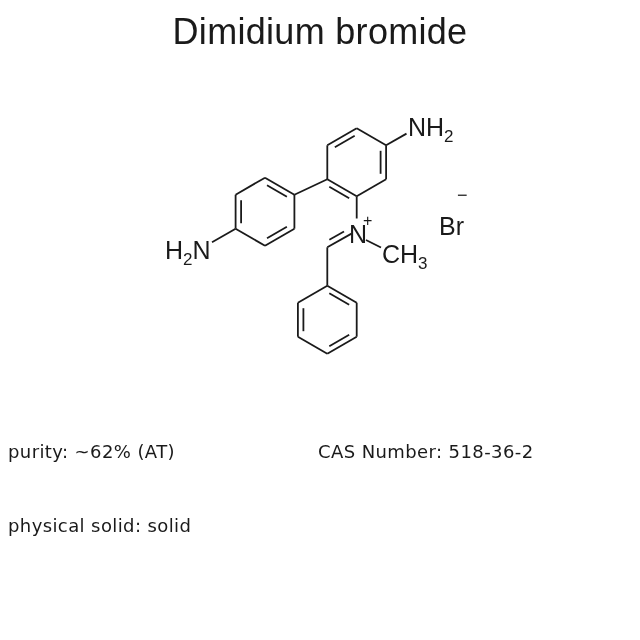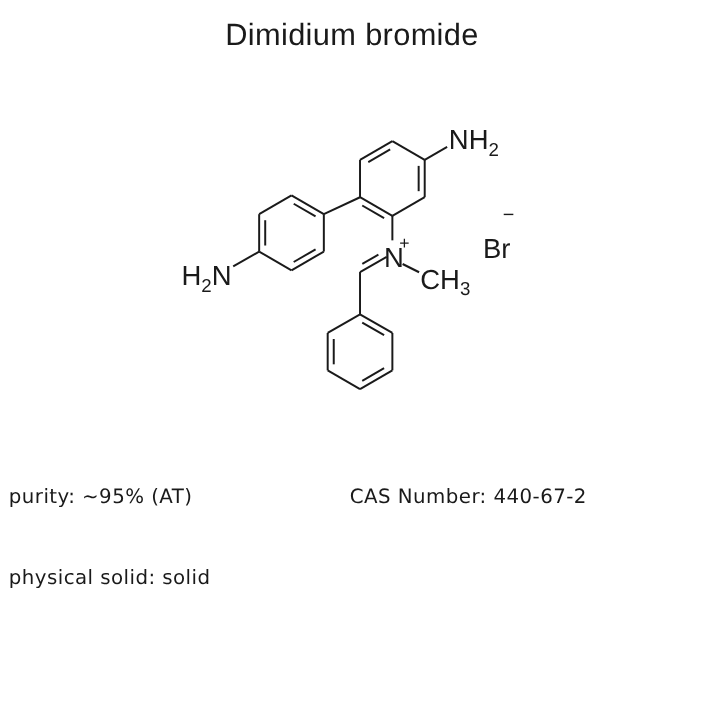--- a/index.html
+++ b/index.html
@@ -4,21 +4,21 @@
 <style>
   html,body{margin:0;padding:0;}
   body{
     width:640px;height:640px;position:relative;overflow:hidden;
     background:#ffffff;
     font-family:"Liberation Sans", sans-serif;
   }
   .page-title{
     position:absolute;left:0;top:14px;width:640px;
     text-align:center;
-    font-size:28px;line-height:36px;font-weight:400;
+    font-size:36px;line-height:36px;font-weight:400;
     letter-spacing:0.3px;color:#1a1a1a;
   }
   .molecule-svg{position:absolute;left:0;top:0;width:640px;height:640px;}
   .props-left{
     position:absolute;left:8px;top:391px;
     font-family:"DejaVu Sans", sans-serif;
     font-size:18px;line-height:24.5px;letter-spacing:0.4px;color:#1a1a1a;
     white-space:pre;
   }
   .props-right{
@@ -72,19 +72,19 @@
     <text x="408" y="135.5" fill="#1a1a1a" font-family="&quot;Liberation Sans&quot;, sans-serif"><tspan font-size="25px">NH</tspan><tspan font-size="17px" dy="6">2</tspan></text>
     <text x="165" y="259" fill="#1a1a1a" font-family="&quot;Liberation Sans&quot;, sans-serif"><tspan font-size="25px">H</tspan><tspan font-size="17px" dy="6">2</tspan><tspan font-size="25px" dy="-6">N</tspan></text>
     <text x="349" y="242.5" fill="#1a1a1a" font-family="&quot;Liberation Sans&quot;, sans-serif"><tspan font-size="25px">N</tspan></text>
     <text x="363" y="226" fill="#1a1a1a" font-family="&quot;Liberation Sans&quot;, sans-serif"><tspan font-size="16px">+</tspan></text>
     <text x="382" y="262.5" fill="#1a1a1a" font-family="&quot;Liberation Sans&quot;, sans-serif"><tspan font-size="25px">CH</tspan><tspan font-size="17px" dy="6">3</tspan></text>
     <text x="439" y="234.5" fill="#1a1a1a" font-family="&quot;Liberation Sans&quot;, sans-serif"><tspan font-size="25px">Br</tspan></text>
     <text x="457" y="200.5" fill="#1a1a1a" font-family="&quot;Liberation Sans&quot;, sans-serif"><tspan font-size="18px">−</tspan></text>
   </svg>
 
 <div class="props-left">
-  <div>purity: ~95% (AT)</div>
+  <div>purity: ~62% (AT)</div>
   <div>physical solid: solid</div>
 </div>
 
 <div class="props-right">
-  <div>CAS Number: 440-67-2</div>
+  <div>CAS Number: 518-36-2</div>
 </div>
 
 </body></html>

